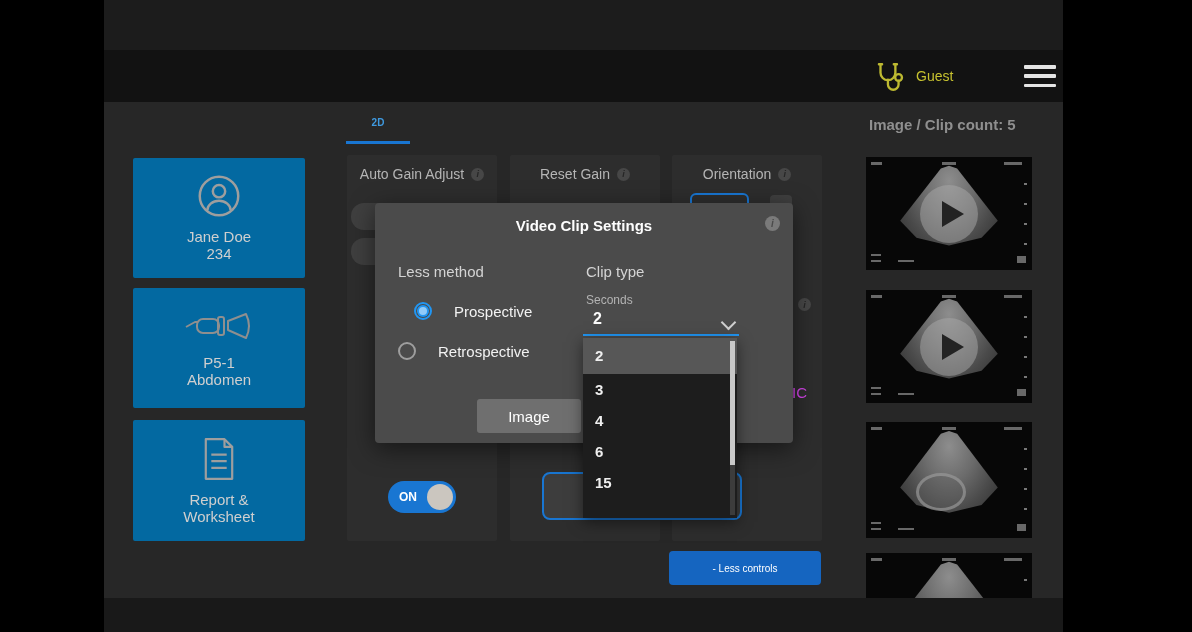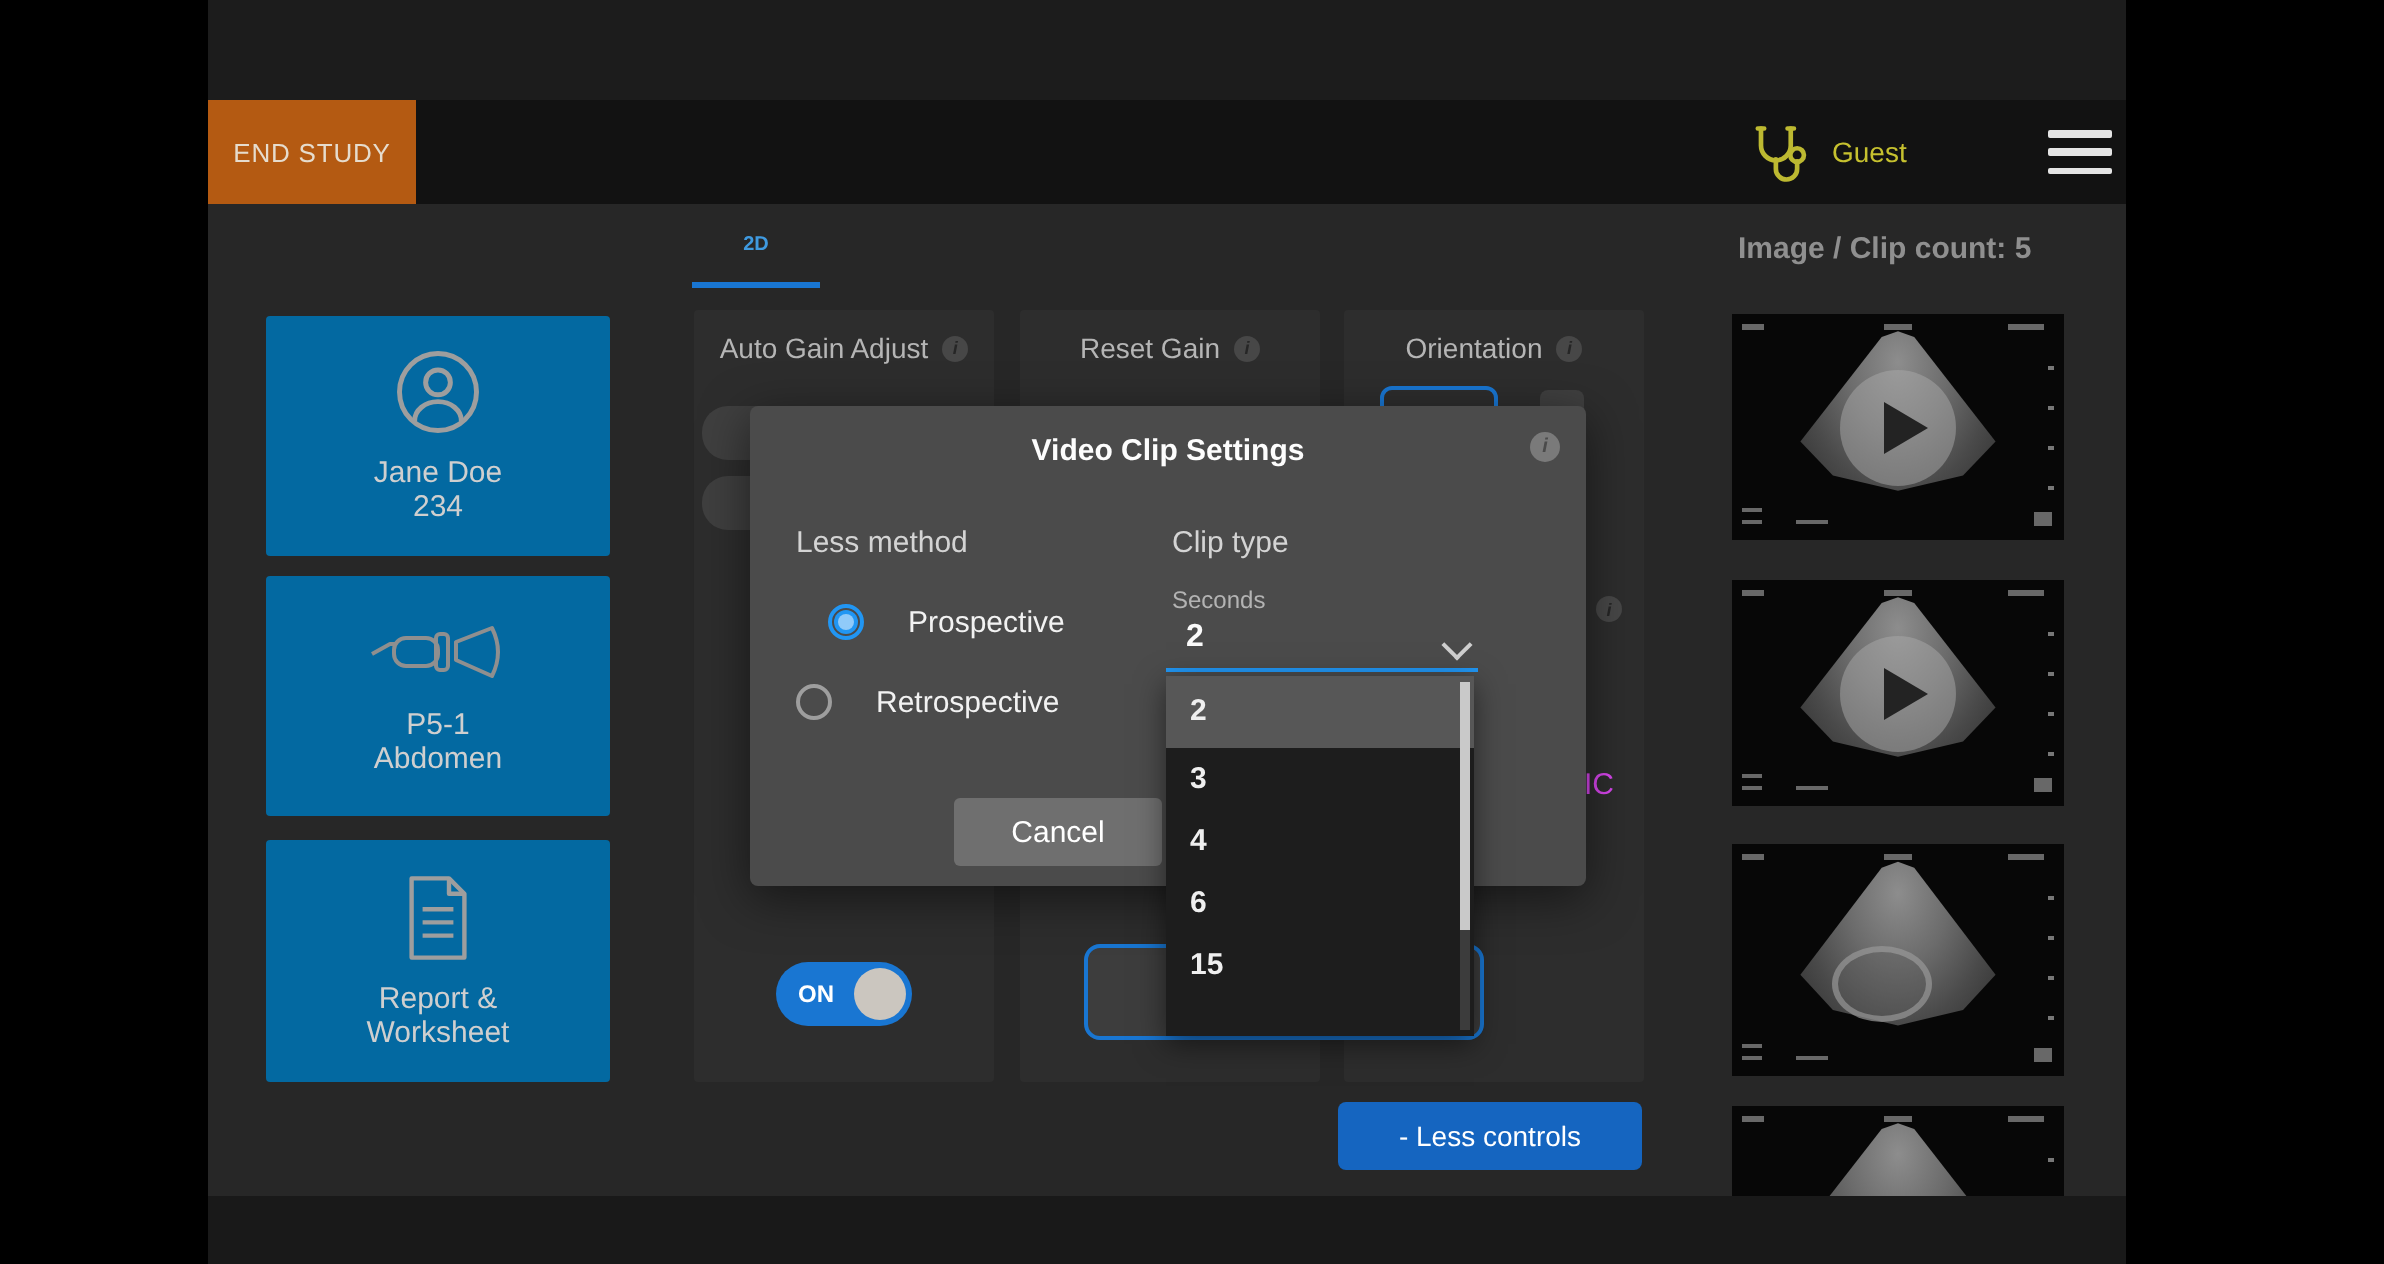--- a/index.html
+++ b/index.html
@@ -58,21 +58,21 @@
   .toggle .knob{position:absolute;right:3px;top:3px;width:26px;height:26px;border-radius:50%;background:#cbc6bf;}
 
   
   .preset-btn{position:absolute;left:438px;top:472px;width:200px;height:48px;background:#3d3d3d;
               border:2px solid #1976d2;border-radius:8px;box-sizing:border-box;cursor:pointer;z-index:5;}
   .preset-btn .lines{position:absolute;right:53px;top:5px;text-align:right;color:#b8b8b8;
                      font-size:13px;line-height:17px;}
 
   
   .less-controls{position:absolute;left:565px;top:551px;width:152px;height:34px;background:#1565c0;
-                 border:none;border-radius:4px;color:#fff;font-size:14px;cursor:pointer;z-index:6;}
+                 border:none;border-radius:4px;color:#fff;font-size:10px;cursor:pointer;z-index:6;}
 
   
   .clip-count{position:absolute;left:765px;top:116px;color:#8f8f8f;font-size:15px;font-weight:bold;}
   .thumb{position:absolute;left:762px;width:166px;height:113px;background:#070707;overflow:hidden;cursor:pointer;z-index:4;}
   .t1{top:157px;} .t2{top:290px;} .t3{top:422px;height:116px;} .t4{top:553px;}
   .fan{position:absolute;left:15%;top:6%;width:70%;height:84%;
        clip-path:polygon(50% 2%,57% 5%,92% 60%,78% 78%,50% 86%,22% 78%,8% 60%,43% 5%);
        background:radial-gradient(ellipse at 50% 18%, #8d8d8d 0%, #6b6b6b 32%, #4a4a4a 58%, #2e2e2e 85%);}
   .ring{position:absolute;left:30%;top:44%;width:44px;height:32px;border:3px solid rgba(170,170,170,.55);
         border-radius:50%;background:rgba(95,95,95,.35);}
@@ -118,21 +118,20 @@
 
   svg{display:block;}
 </style>
 </head>
 <body>
 
 <div class="stage">
 
   <div class="top-upper"></div>
   <div class="top-bar">
-    <button class="end-study">END STUDY</button>
     <span class="steth">
       <svg width="34" height="34" viewBox="0 0 32 32" fill="none" stroke="#bdb931" stroke-width="2.2" stroke-linecap="round">
         <path d="M8 4 V12 A7 7 0 0 0 22 12 V4"></path>
         <path d="M6.5 4 H9.5 M20.5 4 H23.5"></path>
         <path d="M15 18.5 V23 A5 5 0 0 0 25 23 V19.5"></path>
         <circle cx="25" cy="16.5" r="3.2"></circle>
       </svg>
     </span>
     <span class="guest">Guest</span>
     <div class="hamburger">
@@ -300,21 +299,21 @@
       <span class="radio"></span>
       <span class="radio-label">Retrospective</span>
     </div>
 
     <div class="m-label" style="left:211px;top:60px;">Clip type</div>
     <div class="seconds-label">Seconds</div>
     <div class="select-value">2</div>
     <span class="chevron"></span>
     <div class="select-underline"></div>
 
-    <button class="cancel-btn">Cancel</button>
+    <button class="cancel-btn">Image</button>
   </div>
 
   <div class="dropdown">
     <div class="dd-item selected">2</div>
     <div class="dd-item">3</div>
     <div class="dd-item">4</div>
     <div class="dd-item">6</div>
     <div class="dd-item">15</div>
     <div class="dd-track"></div>
     <div class="dd-thumb"></div>

